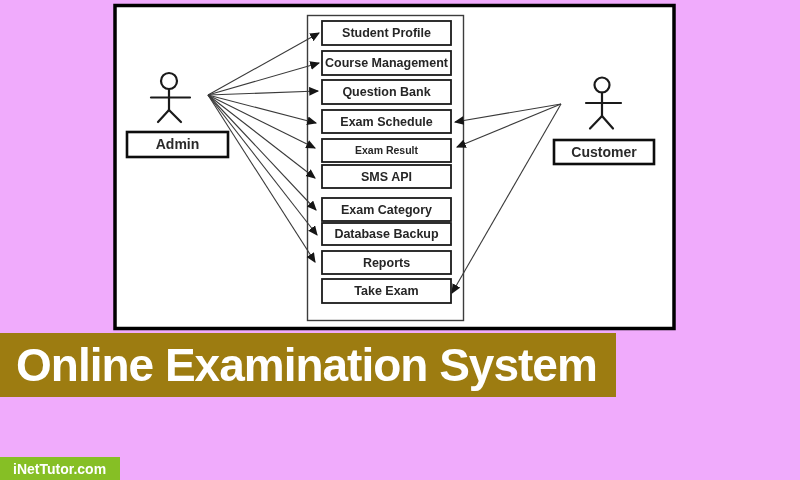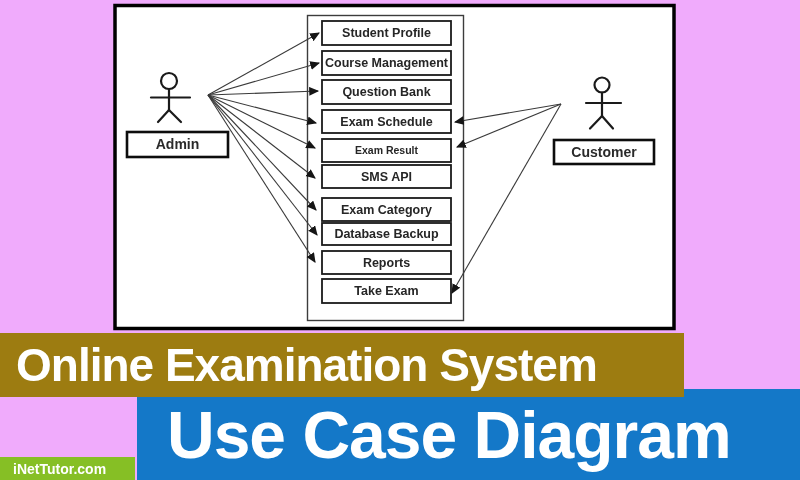--- a/index.html
+++ b/index.html
@@ -23,23 +23,23 @@
   .uclabel  { font-size: 12.5px; font-weight: 600; fill: #262626; text-anchor: middle; }
   [data-name="usecase-exam-result"] .uclabel { font-size: 10.5px; }
   .links line { stroke: #3a3a3a; stroke-width: 1.1; marker-end: url(#ah); }
   .actor circle, .actor line { stroke: #1a1a1a; stroke-width: 2.2; fill: none; stroke-linecap: round; }
   .actorbox  { fill: #ffffff; stroke: #0d0d0d; stroke-width: 2.6; }
   .actorname { font-size: 14px; font-weight: 700; fill: #2a2a2a; text-anchor: middle; }
   
   .banner { position: absolute; display: flex; align-items: center; box-sizing: border-box; }
   .banner-blue  { left: 137px; top: 389px; width: 663px; height: 91px; background: #1478c8; z-index: 1; padding-left: 30px; }
   .banner-blue span  { font-size: 66px; font-weight: bold; color: #ffffff; letter-spacing: -1px; white-space: nowrap; }
-  .banner-olive { left: 0px; top: 333px; width: 684px; height: 64px; background: #9d7c11; z-index: 2; padding-left: 16px; }
+  .banner-olive { left: 0px; top: 333px; width: 616px; height: 64px; background: #9d7c11; z-index: 2; padding-left: 16px; }
   .banner-olive span { font-size: 46px; font-weight: bold; color: #ffffff; letter-spacing: -1px; white-space: nowrap; }
-  .banner-green { left: 0px; top: 457px; width: 135px; height: 23px; background: #86bf25; z-index: 3; padding-left: 13px; }
+  .banner-green { left: 0px; top: 457px; width: 120px; height: 23px; background: #86bf25; z-index: 3; padding-left: 13px; }
   .banner-green span { font-size: 14px; font-weight: bold; color: #ffffff; white-space: nowrap; }
 </style>
 </head>
 <body>
 
 <div class="stage" data-name="screenshot-root">
 
   <svg class="diagram-svg" viewBox="0 0 800 335" data-name="use-case-diagram">
     <defs>
       <marker id="ah" markerWidth="10" markerHeight="10" refX="8" refY="4" orient="auto">
@@ -122,23 +122,20 @@
       <circle cx="602" cy="85" r="7.5"></circle>
       <line x1="602" y1="92.5" x2="602" y2="116"></line>
       <line x1="586" y1="103" x2="621" y2="103"></line>
       <line x1="602" y1="116" x2="590" y2="128.5"></line>
       <line x1="602" y1="116" x2="613" y2="128.5"></line>
     </g>
     <rect class="actorbox" x="554" y="140" width="100" height="24" data-name="customer-label-box"></rect>
     <text class="actorname" x="604" y="156.5" data-name="customer-label">Customer</text>
   </svg>
 
-  <div class="banner banner-blue" data-name="title-banner">
-    <span data-name="title-text">Use Case Diagram</span>
-  </div>
   <div class="banner banner-olive" data-name="subtitle-banner">
     <span data-name="subtitle-text">Online Examination System</span>
   </div>
   <div class="banner banner-green" data-name="watermark-banner">
     <span data-name="watermark-text">iNetTutor.com</span>
   </div>
 
 </div>
 
 </body></html>

